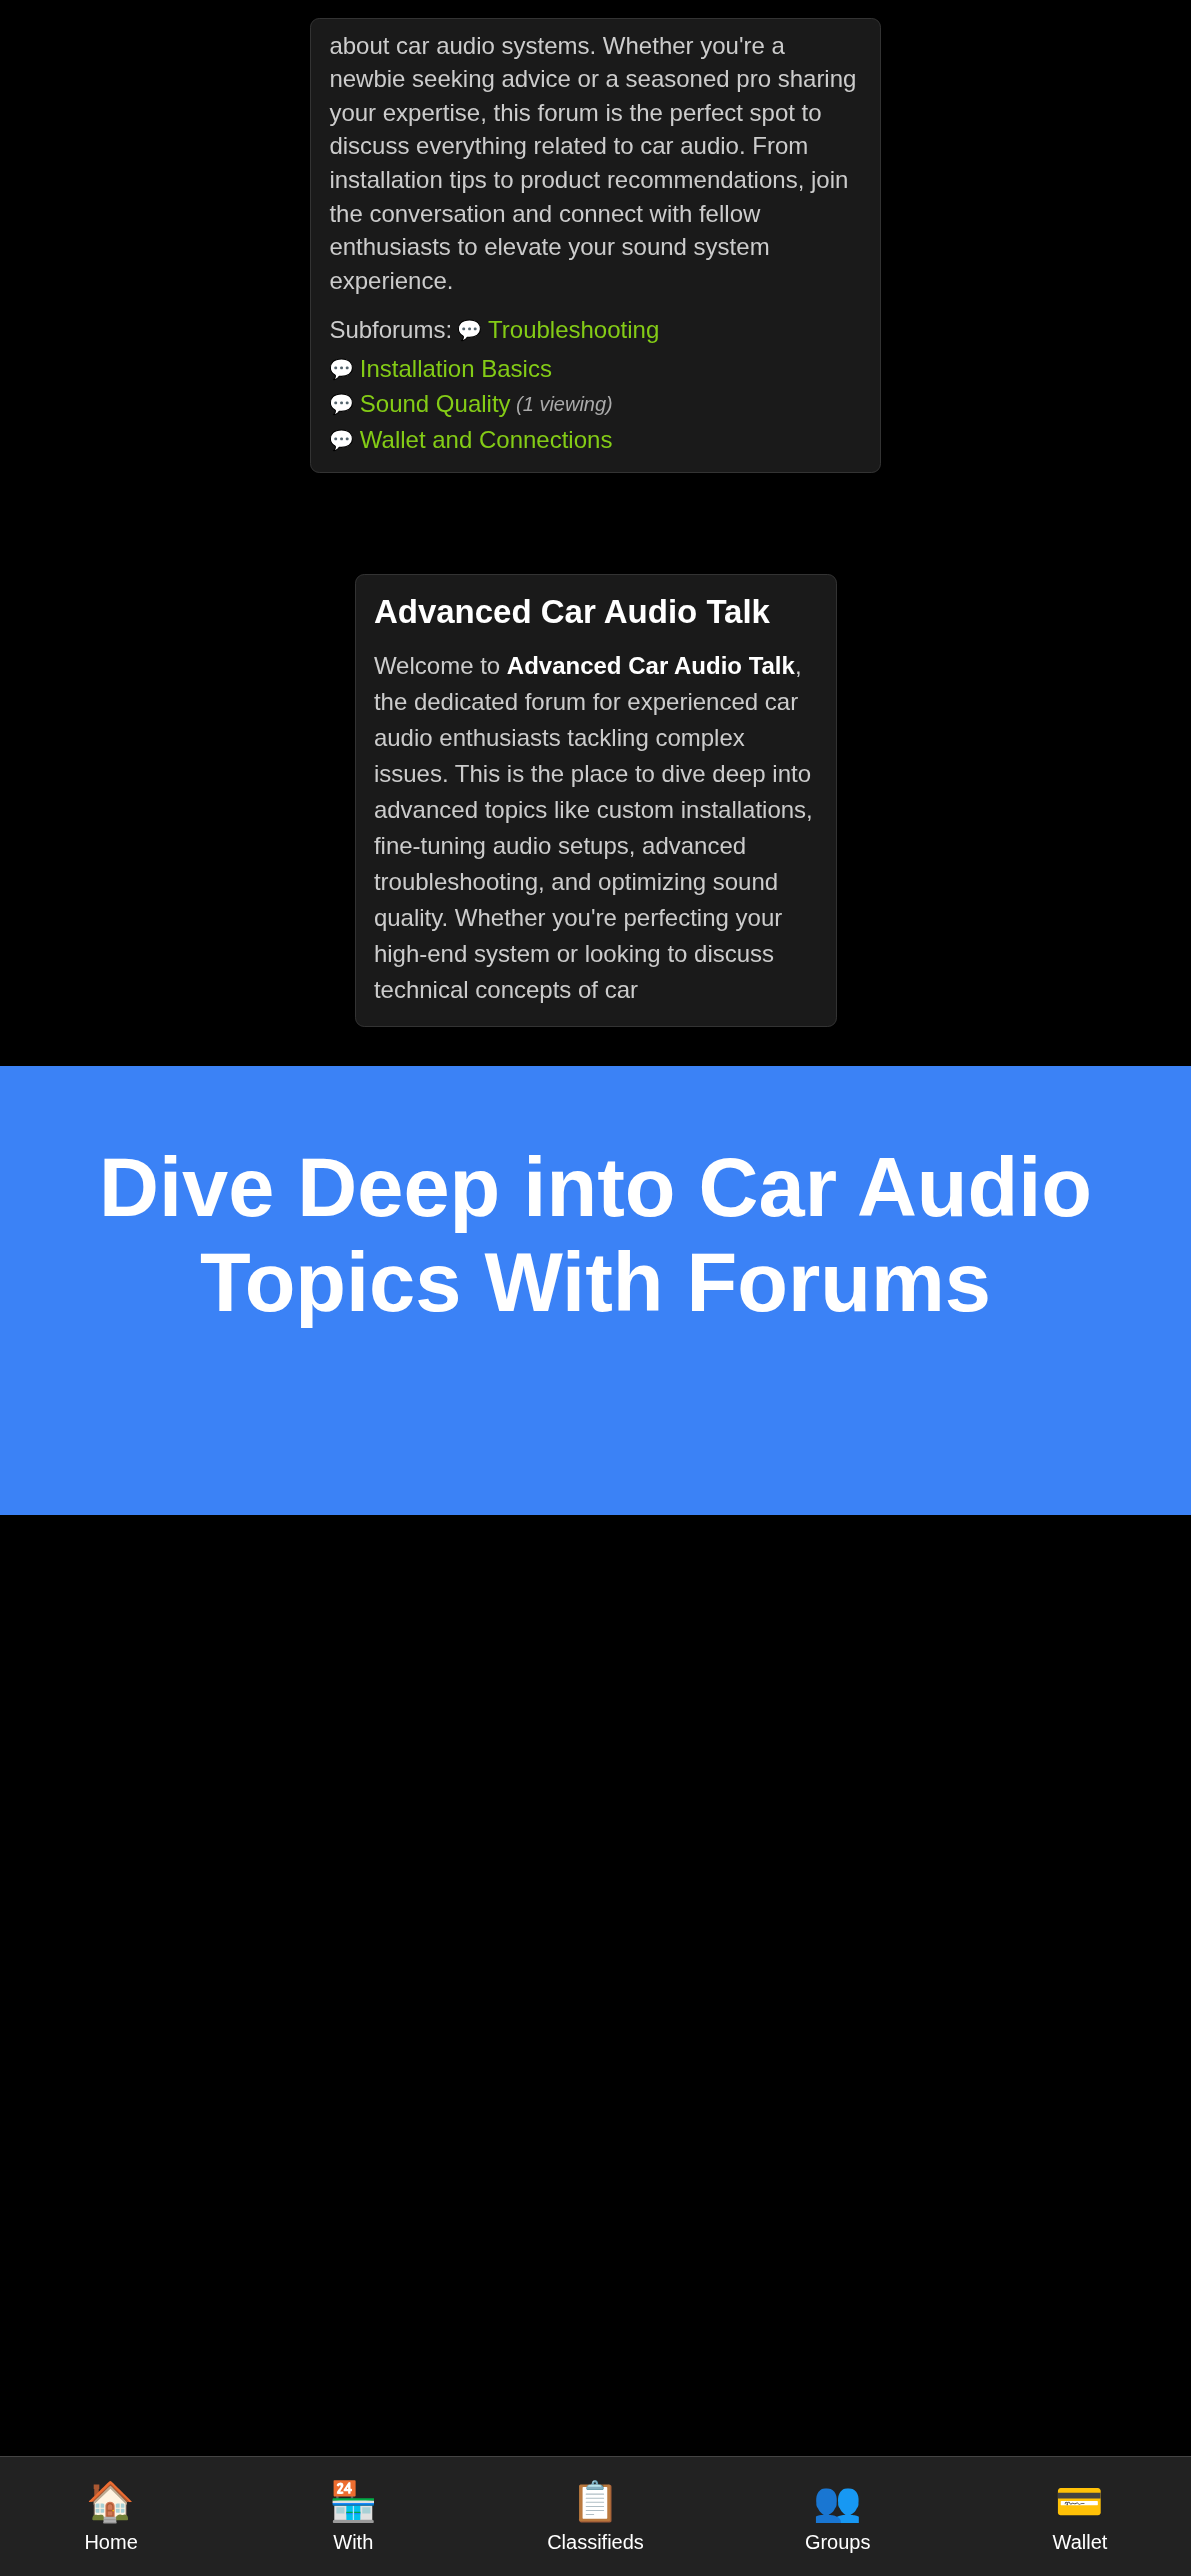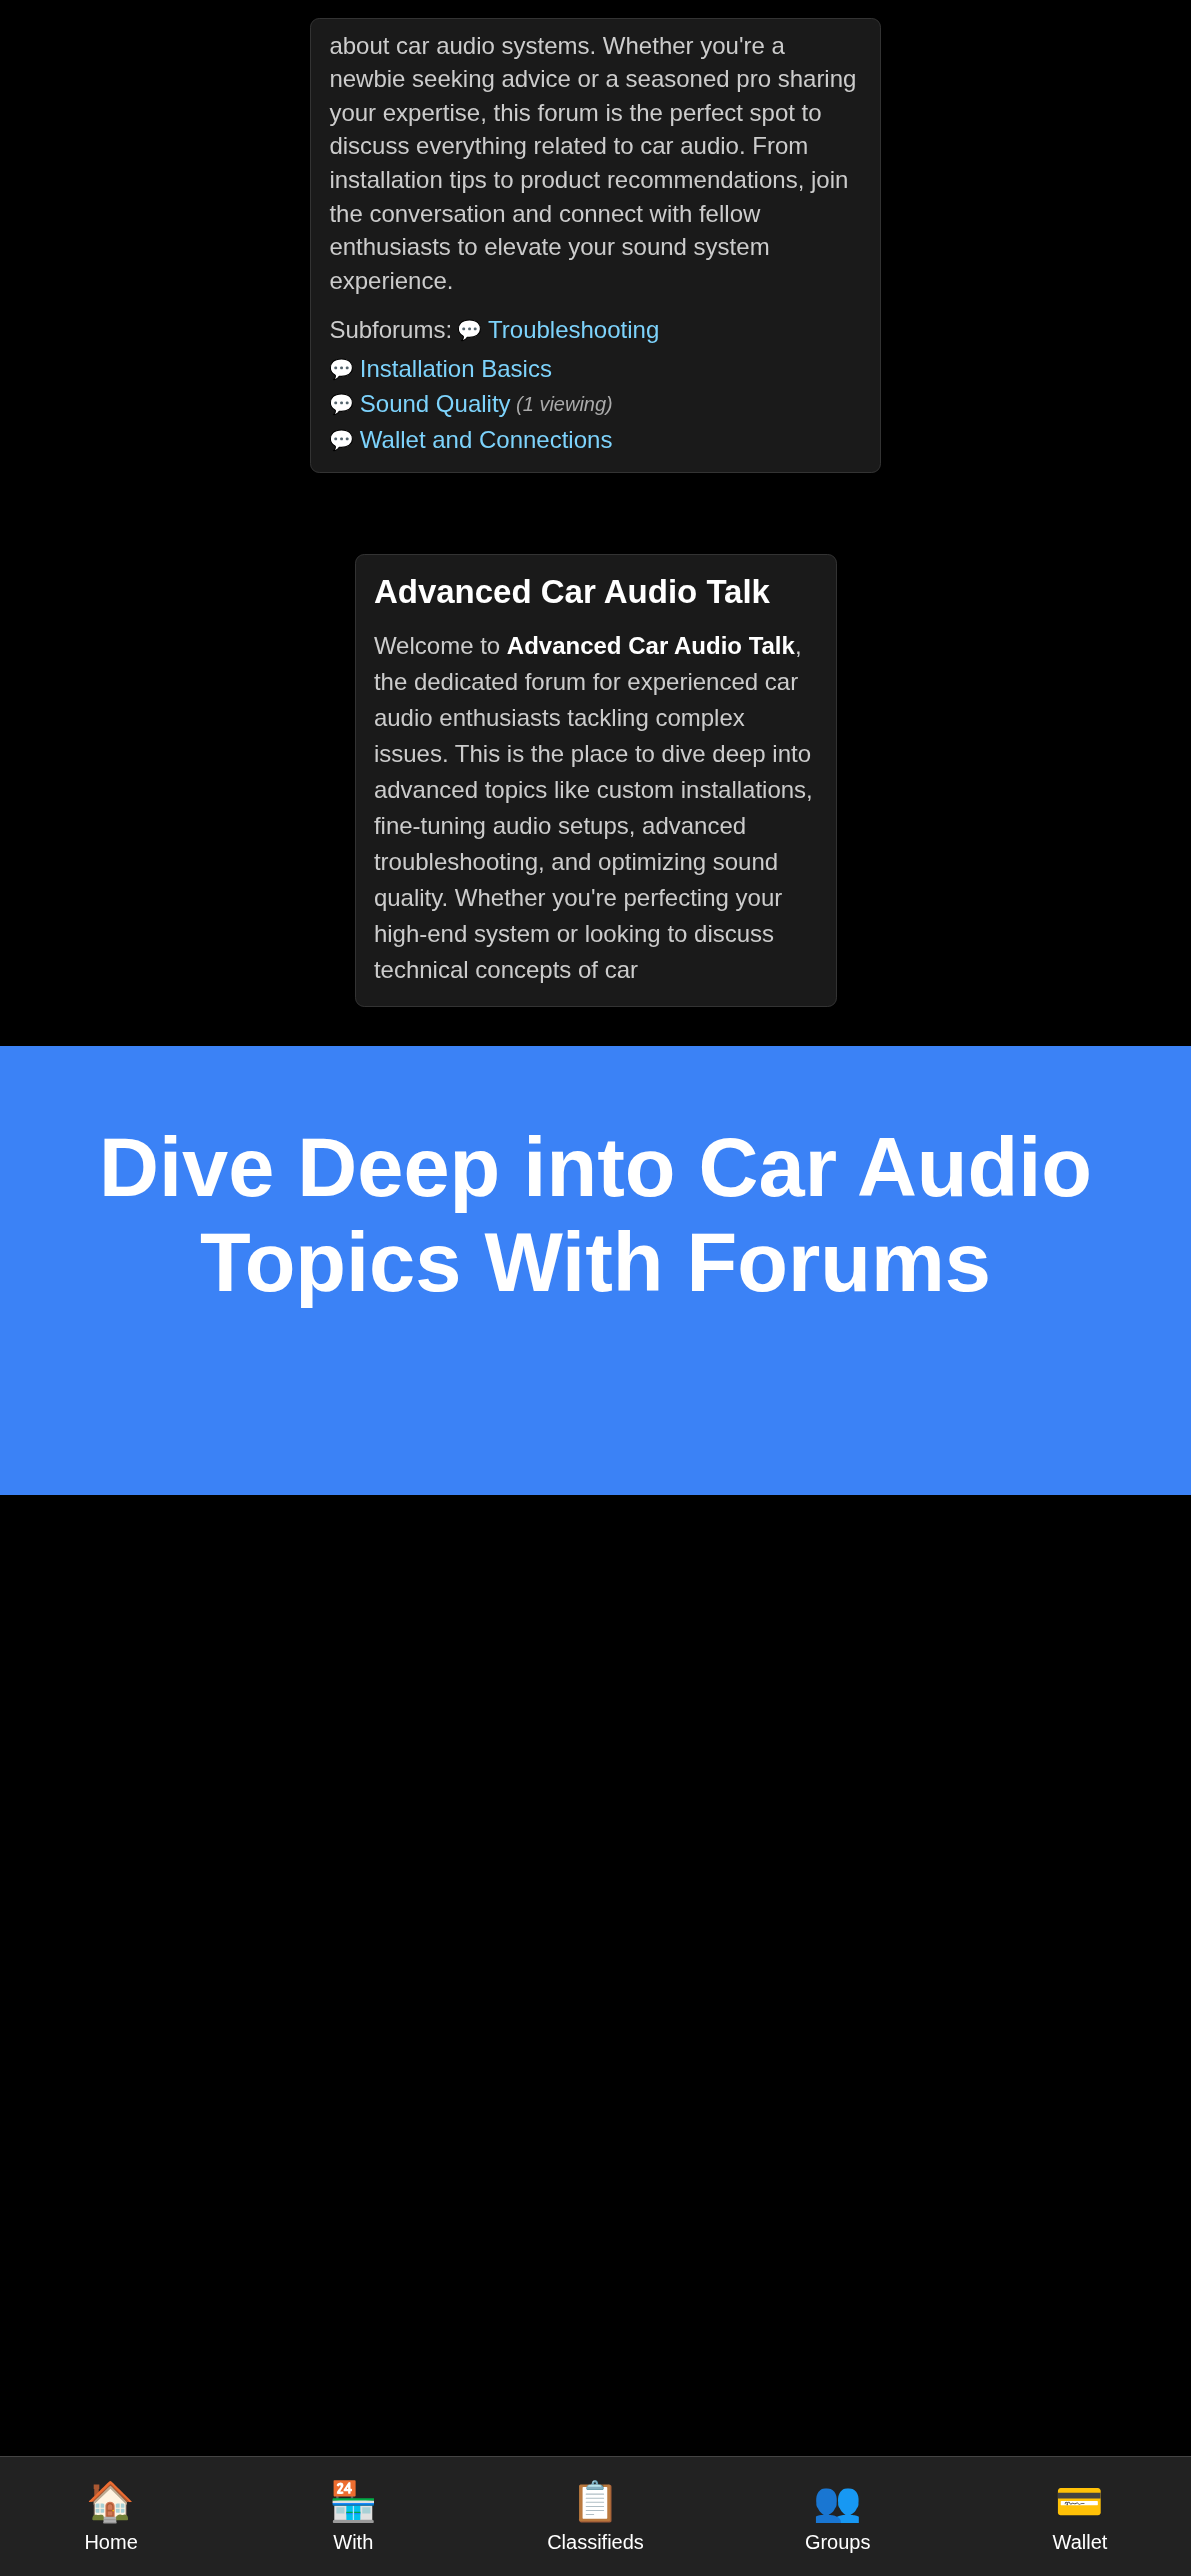--- a/index.html
+++ b/index.html
@@ -50,21 +50,21 @@
       gap: 5.5px;
     }
 
     .subforum-icon {
       color: #aaa;
       font-size: 20px;
     }
 
     .subforum-link {
       font-size: 24px;
-      color: #7dd3fc;
+      color: #84cc16;
       text-decoration: none;
     }
 
     .subforum-viewing {
       font-size: 20px;
       color: #aaa;
       font-style: italic;
     }
 
     .subforums-first-row {
@@ -73,21 +73,21 @@
       gap: 5.5px;
       margin-bottom: 3.7px;
     }
 
     
     .forum-card-bottom {
       width: 482px;
       background: #1a1a1a;
       border-radius: 9.2px;
       overflow: hidden;
-      margin-top: 13px;
+      margin-top: 33px;
       border: 0.9px solid #333;
       padding: 18.4px;
     }
 
     .forum-card-bottom .forum-title {
       font-size: 33px;
       font-weight: bold;
       color: #fff;
       margin-bottom: 16.6px;
     }

